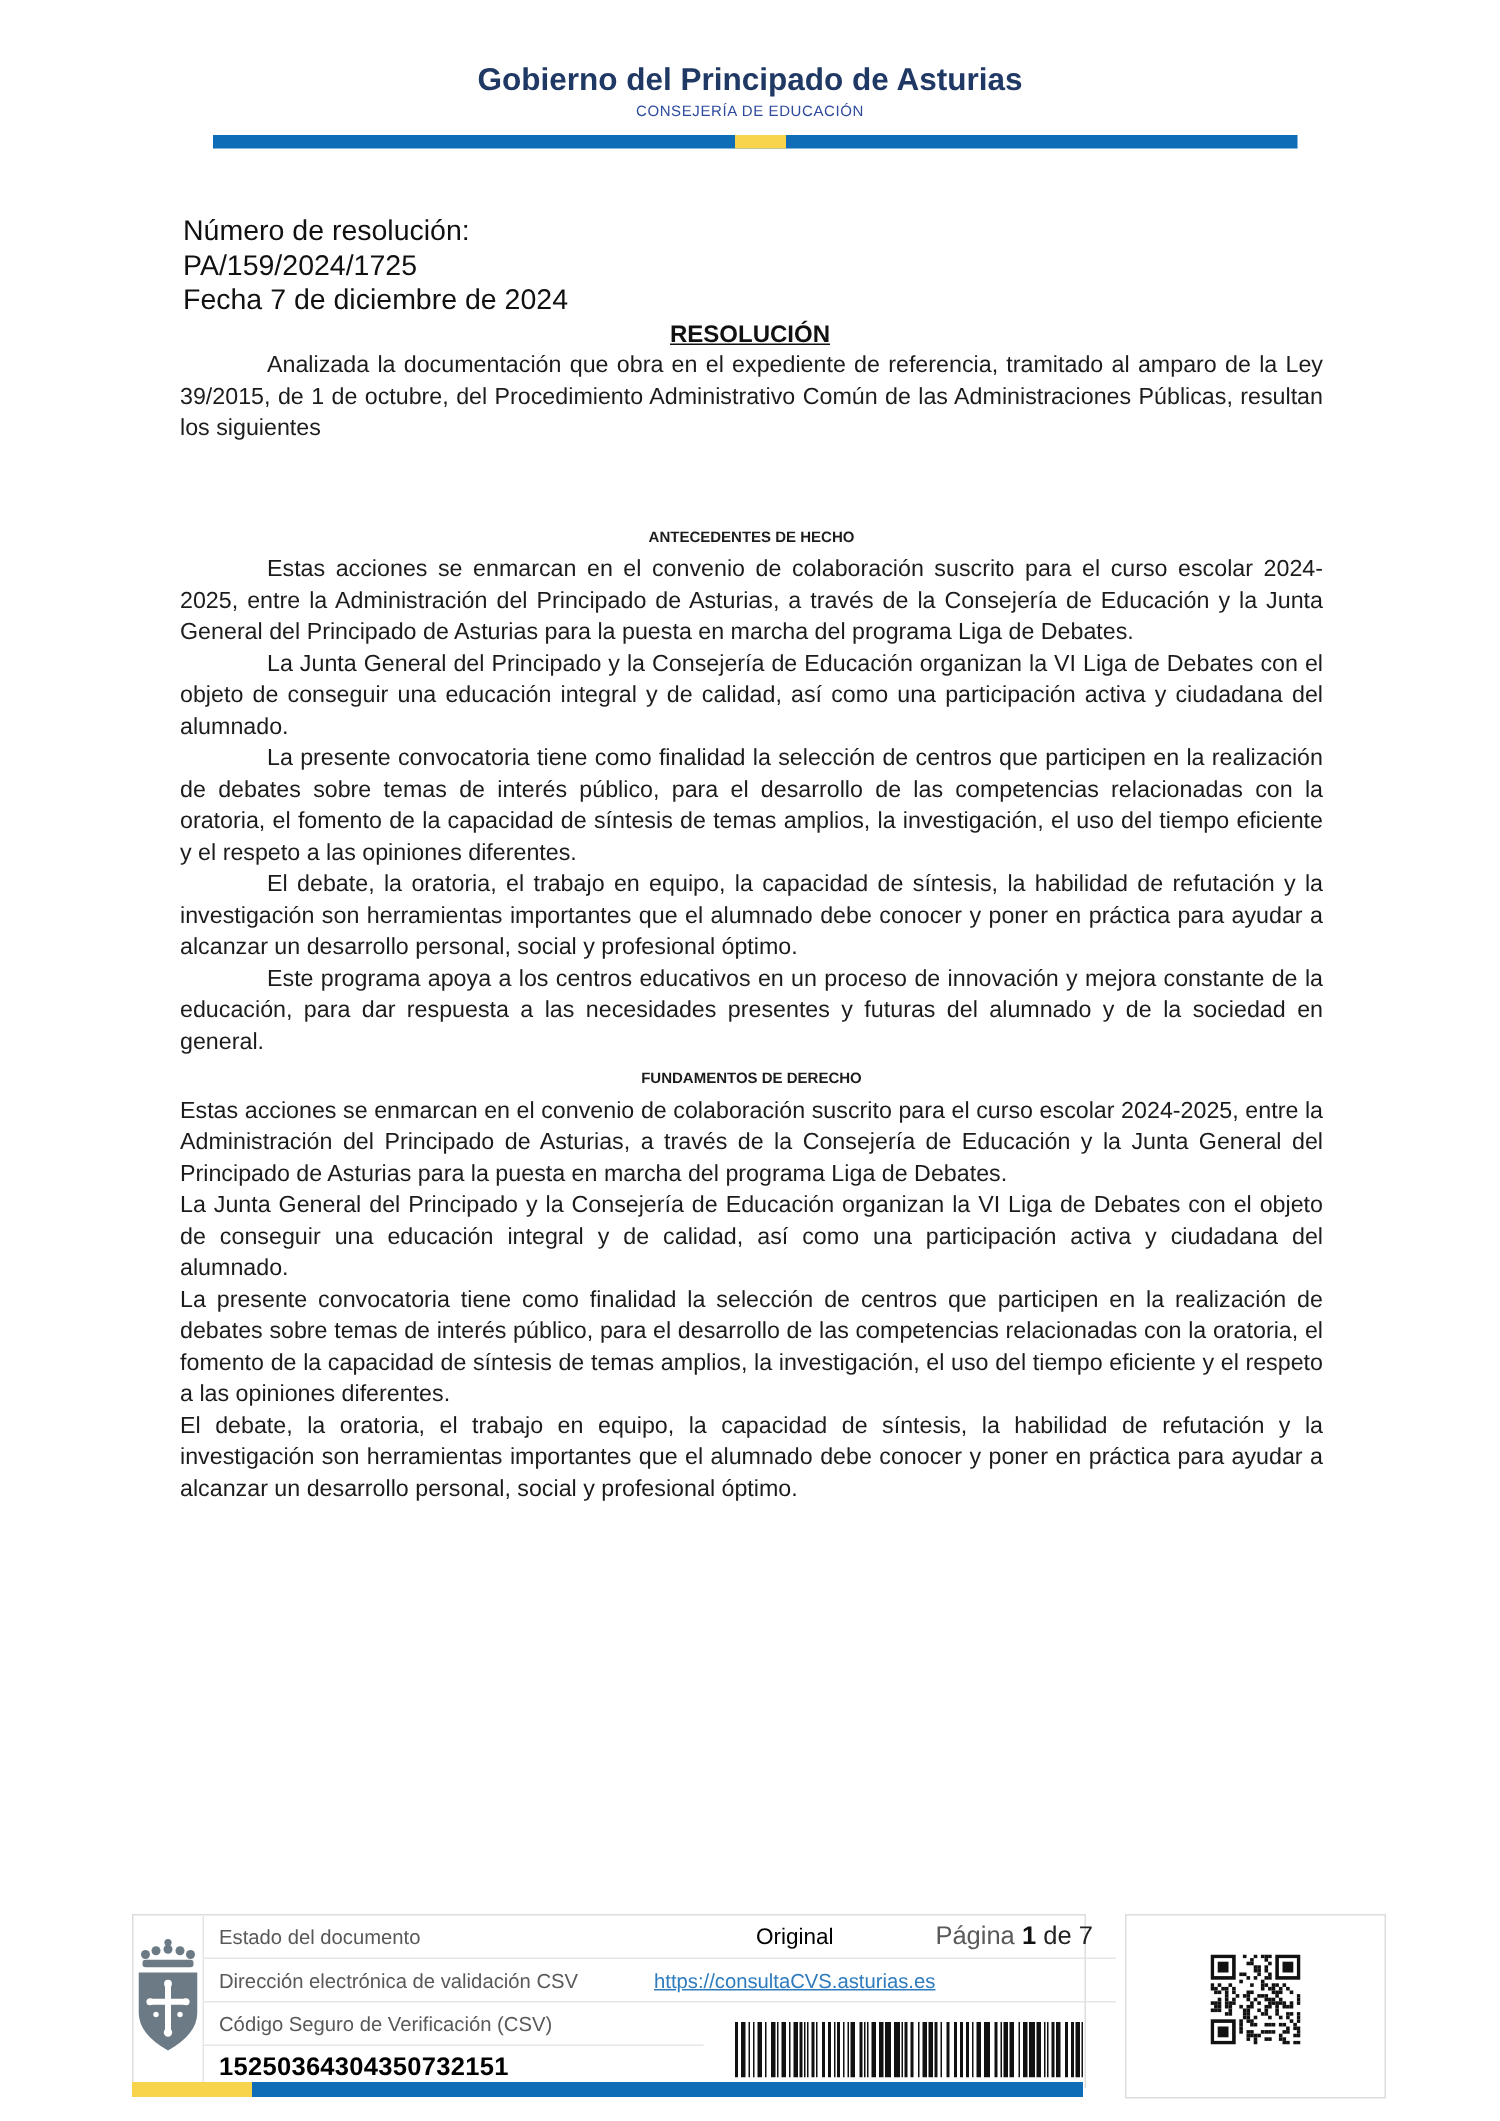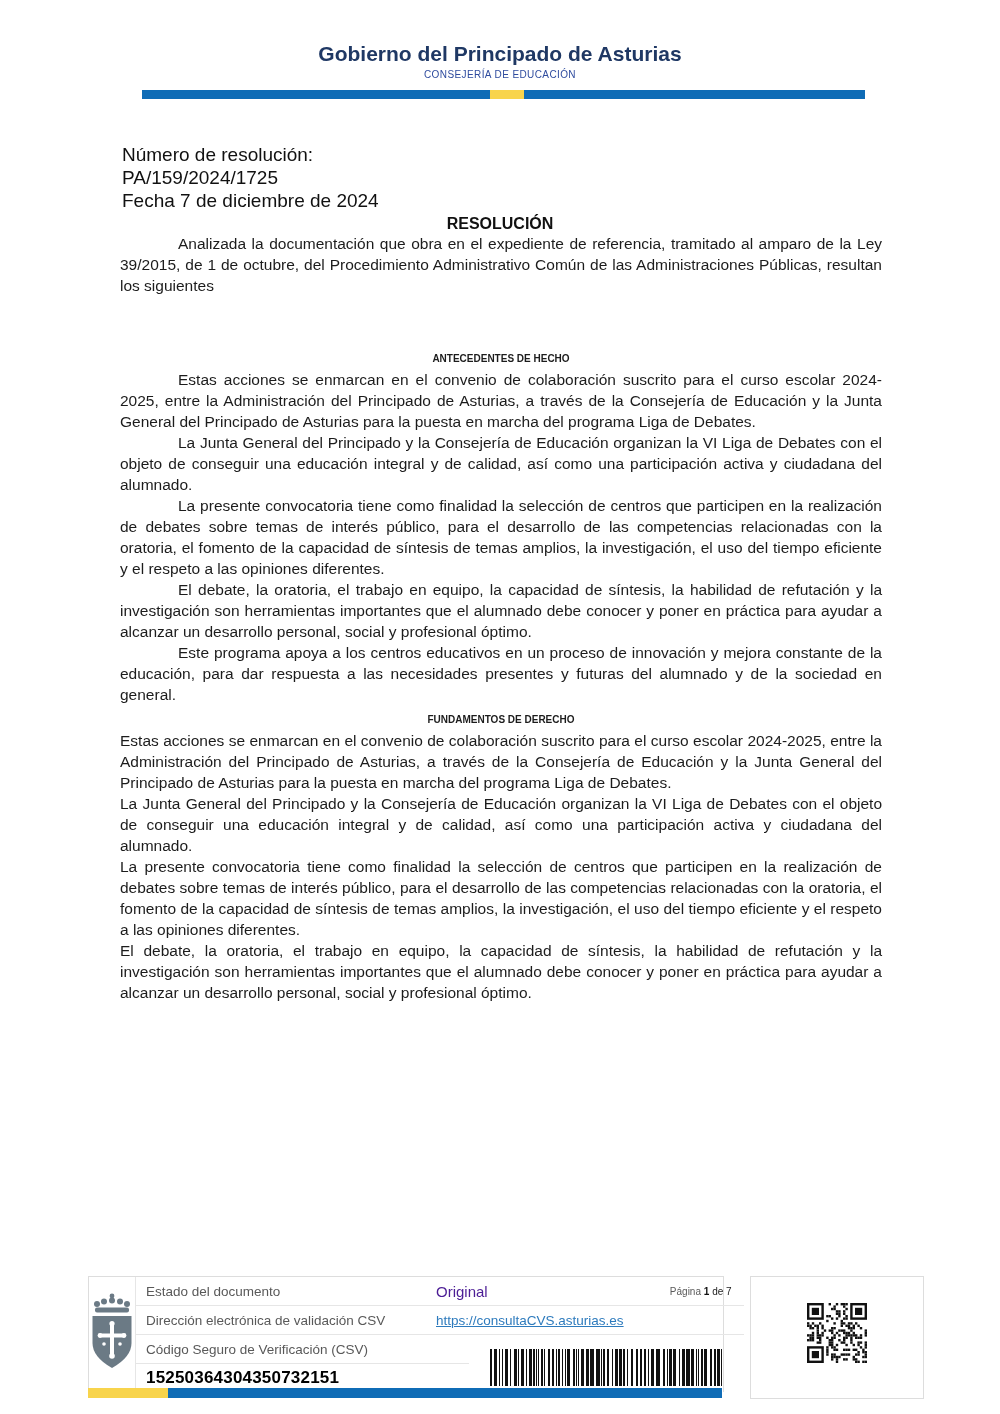--- a/index.html
+++ b/index.html
@@ -13,42 +13,42 @@
     font-family:"Liberation Sans",sans-serif;color:var(--text-black);
   }
   
   .hdr{padding-top:42px;text-align:center;}
   .hdr-title{font-size:21px;font-weight:bold;color:var(--title-navy);line-height:24px;}
   .hdr-sub{font-size:10px;color:var(--subtitle-blue);letter-spacing:.4px;margin-top:3px;}
   .hdr-bar{position:relative;margin:10px 0 0 142px;width:723px;height:9px;background:var(--bar-blue);}
   .hdr-bar .yellow-seg{position:absolute;left:348px;top:0;width:34px;height:9px;background:var(--bar-yellow);}
   
   .res-meta{margin:44px 0 0 122px;font-size:19px;line-height:23px;color:#111;}
-  .doc-title{margin-top:3px;text-align:center;font-size:16px;font-weight:bold;color:#111;}
+  .doc-title{margin-top:3px;text-align:center;font-size:16px;font-weight:bold;color:#111;text-decoration:underline;}
   
   .content{padding:0 118px 0 120px;font-size:15.5px;line-height:21px;text-align:justify;}
   .content p{margin:0;}
   .content p.ind{text-indent:58px;}
   .sec-head{text-align:center;font-weight:bold;font-size:10px;}
   .intro{margin-top:27px;}
   .h-antecedentes{margin-top:52px;}
   .p-a1{margin-top:48px;}
   .p-a2{margin-top:13px;} .p-a3{margin-top:14px;} .p-a4{margin-top:11px;} .p-a5{margin-top:11px;}
   .h-fundamentos{margin-top:4px;}
   .p-f1{margin-top:21px;}
   .p-f2{margin-top:37px;} .p-f3{margin-top:13px;} .p-f4{margin-top:12px;}
   
   .footer-main{position:absolute;left:88px;top:1276px;width:634px;border:1px solid var(--border-gray);border-bottom:none;background:#fff;display:flex;}
   .logo-col{width:80px;border-right:1px solid #e6e6e6;display:flex;align-items:center;justify-content:center;}
   .rows{flex:1;}
   .frow{display:grid;grid-template-columns:300px 1fr 120px;align-items:center;height:28px;}
   .frow + .frow, .frow34{border-top:1px solid #e6e6e6;}
   .flabel{font-size:13.5px;color:var(--label-gray);padding-left:10px;white-space:nowrap;}
-  .fvalue{font-size:15px;color:#4c1d95;}
-  .fpage{font-size:10px;color:var(--label-gray);text-align:right;padding-right:12px;white-space:nowrap;}
+  .fvalue{font-size:15px;color:#000000;text-align:center;}
+  .fpage{font-size:17px;color:var(--label-gray);padding-right:12px;white-space:nowrap;}
   .fpage b{color:#111;}
   .fpage .tot{color:#222;}
   a.csv-link{font-size:13.5px;color:var(--link-blue);text-decoration:underline;text-align:center;display:block;}
   .frow34{display:grid;grid-template-columns:1fr 275px;}
   .f34-left .flabel{height:28px;display:flex;align-items:center;}
   .f34-left .fcode{height:28px;display:flex;align-items:center;padding-left:10px;border-top:1px solid #e6e6e6;
                    font-size:17px;font-weight:bold;color:#000;letter-spacing:.2px;}
   .f34-right{display:flex;align-items:flex-end;justify-content:center;padding-bottom:2px;}
   .footer-bar{position:absolute;left:88px;top:1388px;width:634px;height:10px;display:flex;}
   .footer-bar .y{width:80px;height:10px;background:var(--bar-yellow);}

